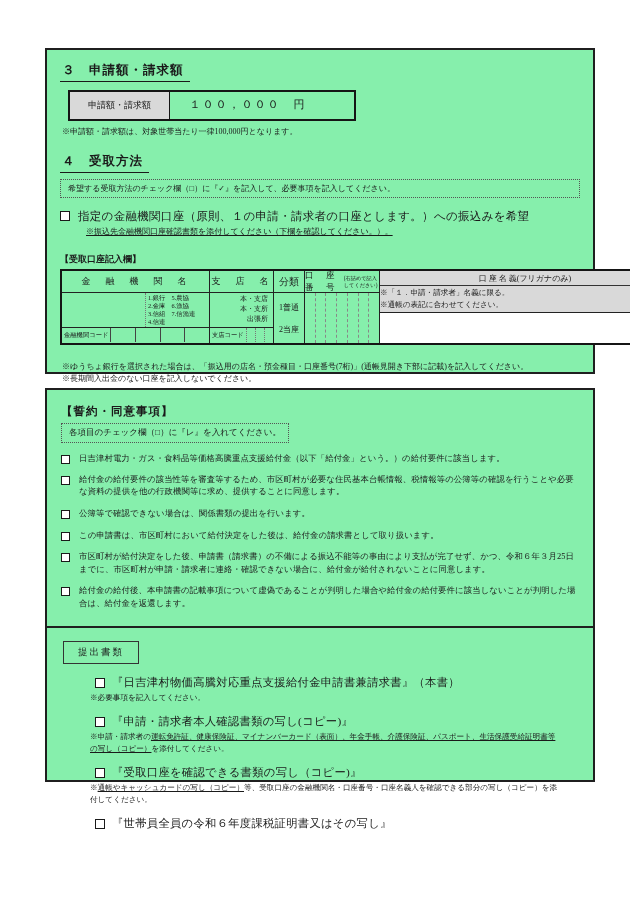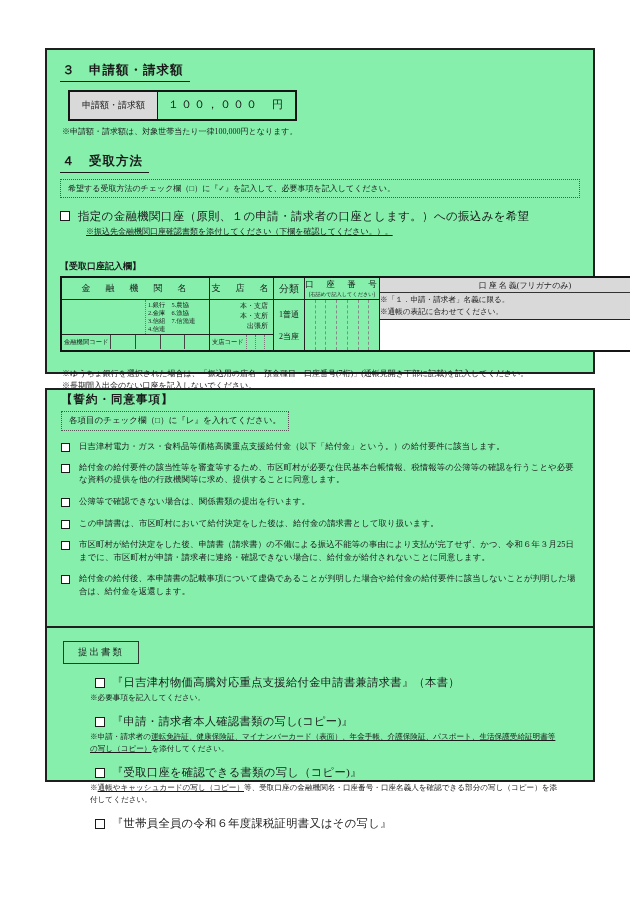--- a/index.html
+++ b/index.html
@@ -1,44 +1,44 @@
 <!DOCTYPE html>
 <html><head>
 <meta charset="utf-8">
 <style>
   * { margin:0; padding:0; box-sizing:border-box; }
   html,body { width:630px; height:902px; background:#ffffff; }
   body { font-family:"Liberation Serif","DejaVu Serif",serif; color:#1a1a1a; position:relative; }
 
   .box { position:absolute; left:45px; width:550px; border:2px solid #1f1f1f; background:#86efac; }
   #box-amount-method { top:48px;  height:326px; padding:10px 13px; }
-  #box-pledge        { top:388px; height:267px; padding:2px 14px; }
+  #box-pledge        { top:388px; height:267px; padding:14px 14px; }
   #box-documents     { top:626px; height:156px; padding:13px 16px; }
 
   .sec-heading { font-size:12.5px; font-weight:bold; letter-spacing:1px; display:inline-block;
                  border-bottom:1.2px solid #1a1a1a; padding:0 6px 2px 2px; }
 
   
-  .amount-table { display:flex; border:2px solid #151515; width:229px; margin:8px 0 0 8px; }
+  .amount-table { display:flex; border:2px solid #151515; width:288px; margin:8px 0 0 8px; }
   .amount-table .lbl { width:100px; background:#d9d9d9; border-right:1.5px solid #151515;
                        font-size:9px; text-align:center; padding:7px 0; }
   .amount-table .val { width:156px; font-size:11px; text-align:center; padding:5px 0;
                        letter-spacing:2px; }
   .small-note { font-size:8px; margin-top:5px; margin-left:2px; }
 
   .dotted-box { border:1px dotted #555; padding:3px 7px; font-size:8px; margin-top:6px; }
   .dotted-box.narrow { display:inline-block; margin-top:4px; font-size:8.5px; }
 
   .opt-row { display:flex; align-items:flex-start; gap:8px; margin-top:11px; }
   .cb { width:10px; height:10px; border:1.2px solid #1a1a1a; flex:0 0 auto; margin-top:2px; background:#fff; }
   .opt-label { font-size:11.5px; letter-spacing:.3px; }
   .u { text-decoration:underline; }
   .indent-note { margin-left:26px; font-size:8px; margin-top:2px; }
 
-  .entry-title { font-size:9px; font-weight:bold; margin-top:23px; }
+  .entry-title { font-size:9px; font-weight:bold; margin-top:16px; }
 
   
   .bank-table { display:flex; border:2px solid #151515; margin-top:3px; width:612px; }
   .bt-col { display:flex; flex-direction:column; }
   .bt-col + .bt-col { border-left:1.2px solid #222; }
   .bt-hd { border-bottom:1.2px solid #222; display:flex; flex-direction:column;
            align-items:center; justify-content:center; font-size:9px; }
   .c-inst { width:147px; } .c-branch { width:64px; } .c-class { width:31px; }
   .c-acct { width:75px; }  .c-holder { flex:1; }
   .hd22 { height:22px; letter-spacing:3px; }
@@ -48,21 +48,21 @@
                padding:1px 2px; letter-spacing:0; }
   .code-row { height:14px; display:flex; align-items:stretch; font-size:6.3px; }
   .code-lbl { display:flex; align-items:center; padding:0 2px; }
   .code-cells { display:flex; flex:1; }
   .code-cell { flex:1; border-left:1px solid #444; }
   .code-cell.dot { border-left:1px dotted #777; }
   .branch-body { height:35px; border-bottom:1.2px solid #222; font-size:7px; line-height:1.45;
                  text-align:right; padding:1px 5px 0 0; }
   .class-body { height:50px; display:flex; flex-direction:column; justify-content:space-around;
                 align-items:center; font-size:8px; padding:3px 0; }
-  .acct-hd { height:22px; border-bottom:1.2px solid #222; display:flex; flex-direction:column;
+  .acct-hd { height:22px; border-bottom:1.2px solid #222; display:flex; flex-direction:row;
              align-items:center; justify-content:center; }
   .acct-hd .t { font-size:8.5px; letter-spacing:2px; }
   .acct-hd .s { font-size:5.2px; }
   .acct-body { height:50px; display:flex; }
   .acct-cell { flex:1; }
   .acct-cell + .acct-cell { border-left:1px dashed #888; }
   .holder-hd { height:15px; background:#d9d9d9; border-bottom:1px solid #333;
                display:flex; align-items:center; justify-content:center; font-size:8px; }
   .holder-notes { height:27px; background:#d9d9d9; border-bottom:1.2px solid #222;
                   font-size:7.6px; line-height:1.55; padding:1px 0 0 0; }

